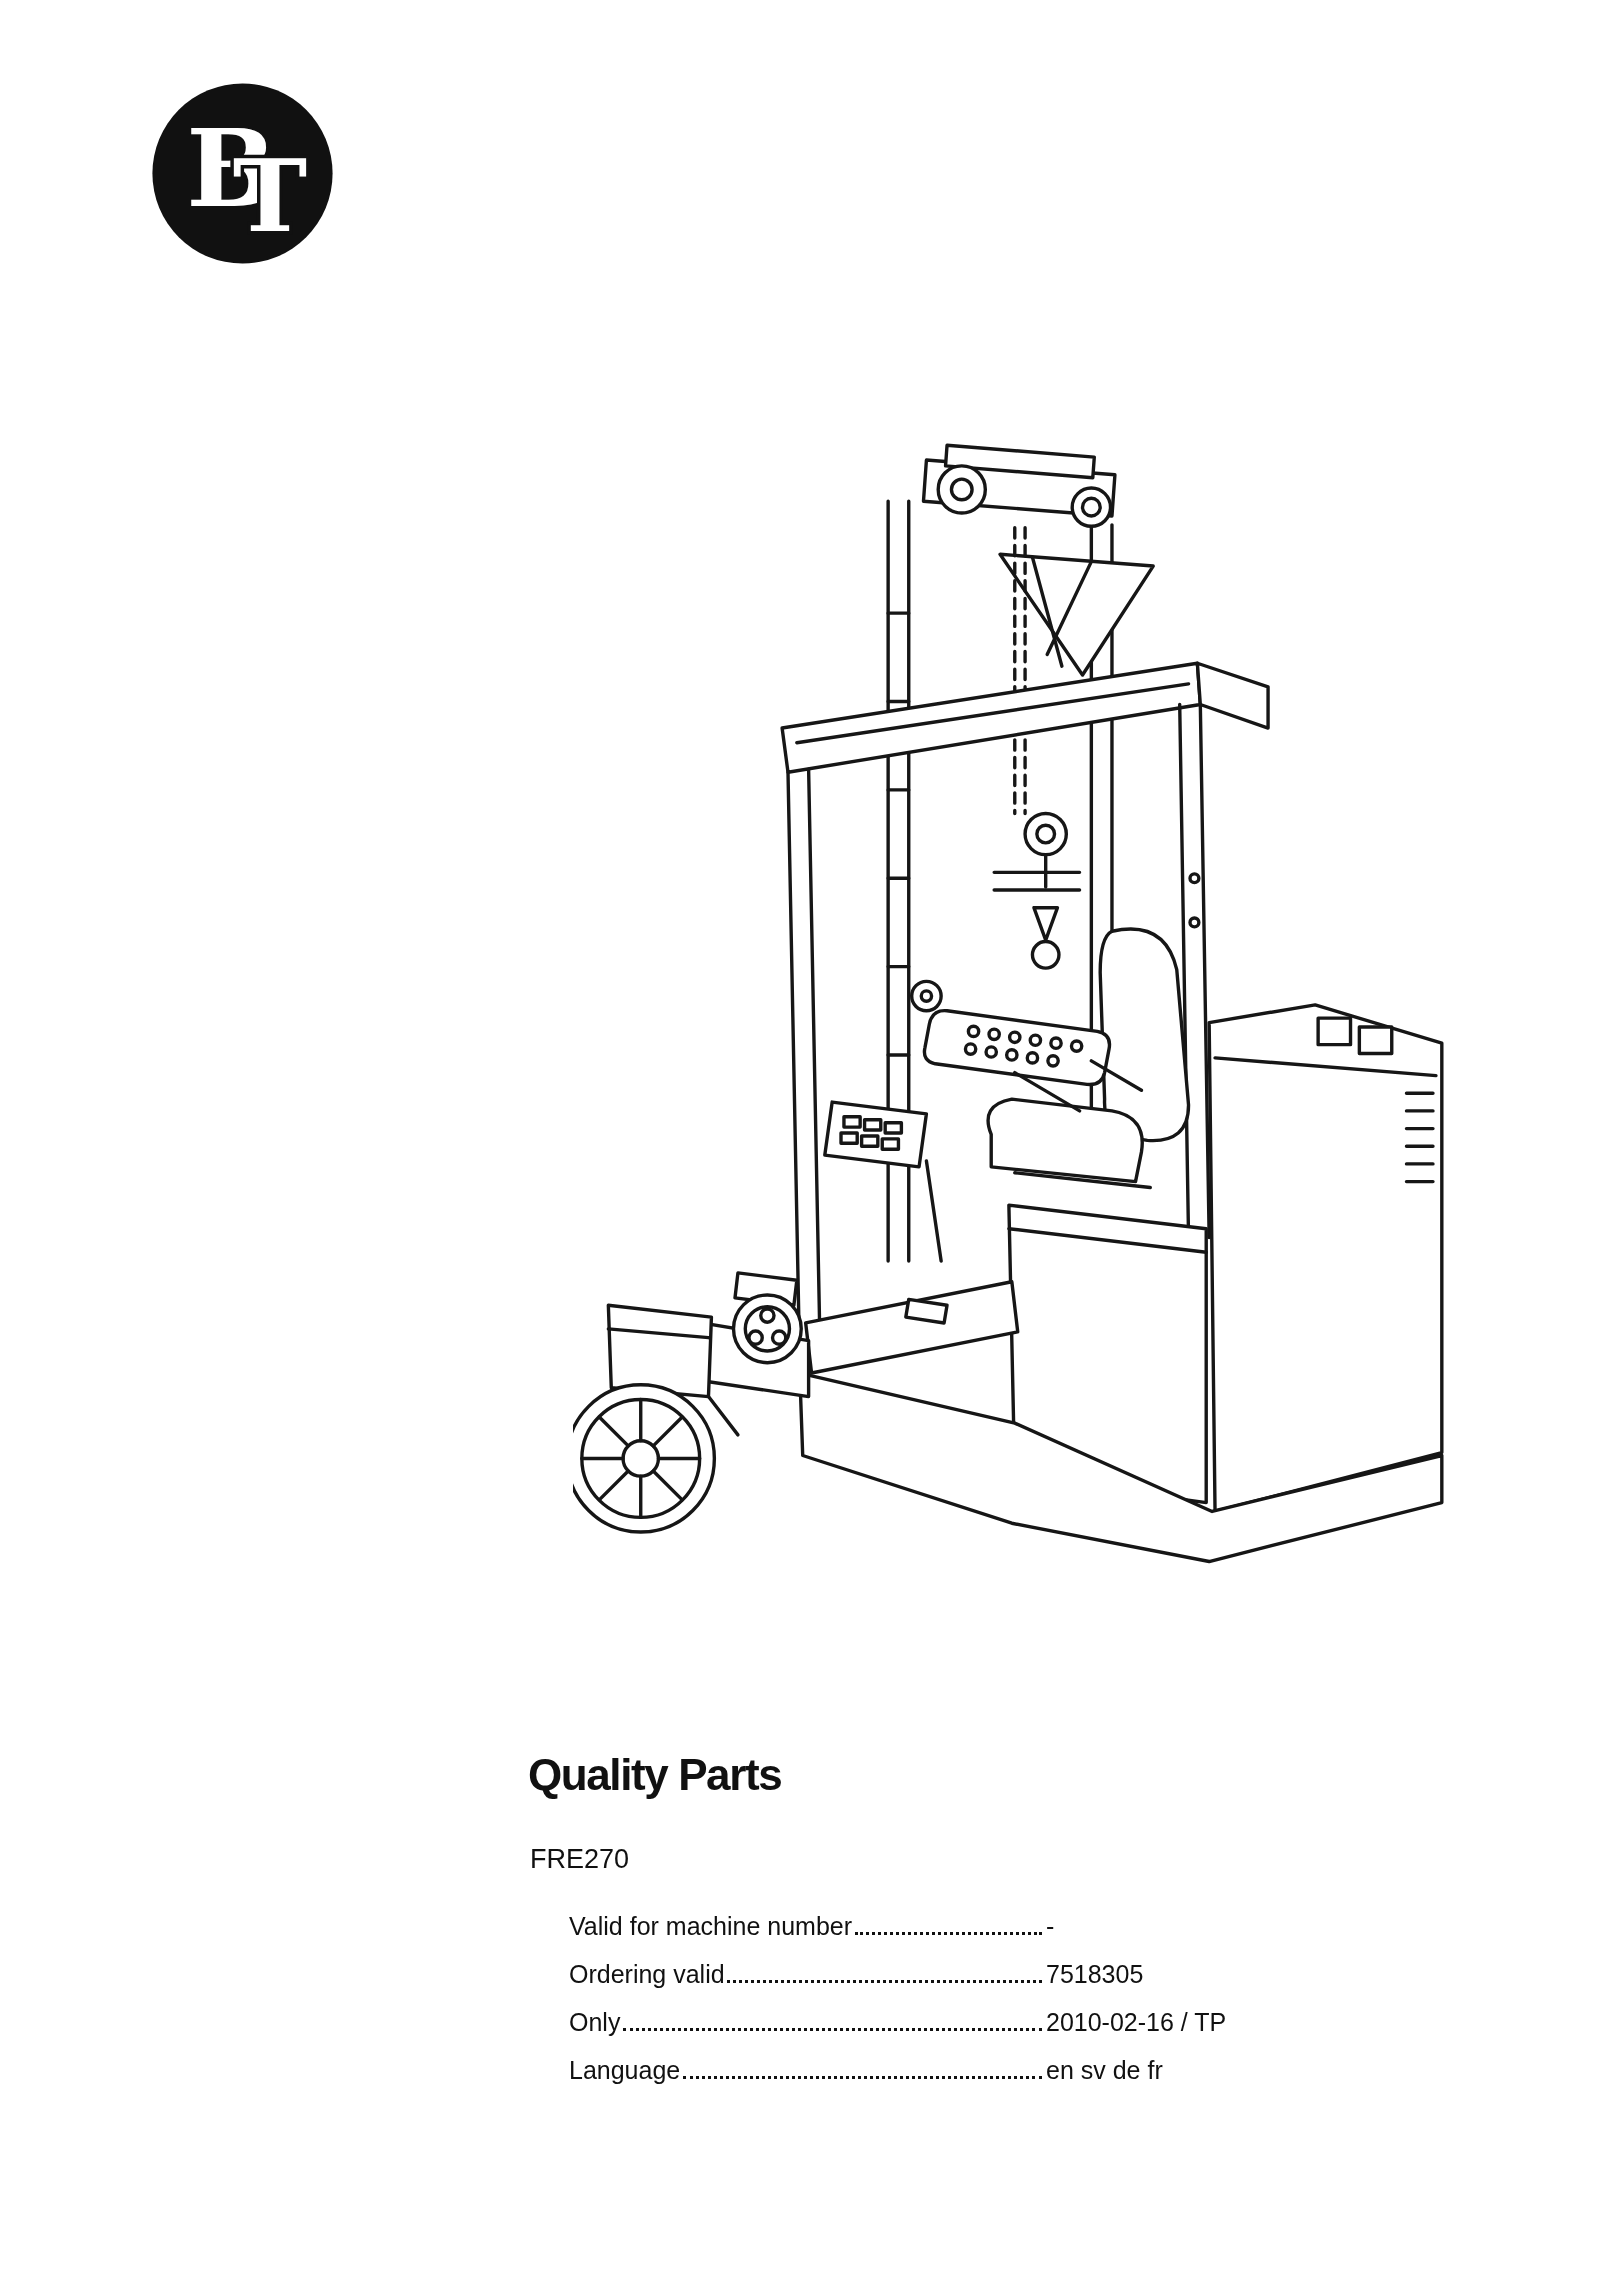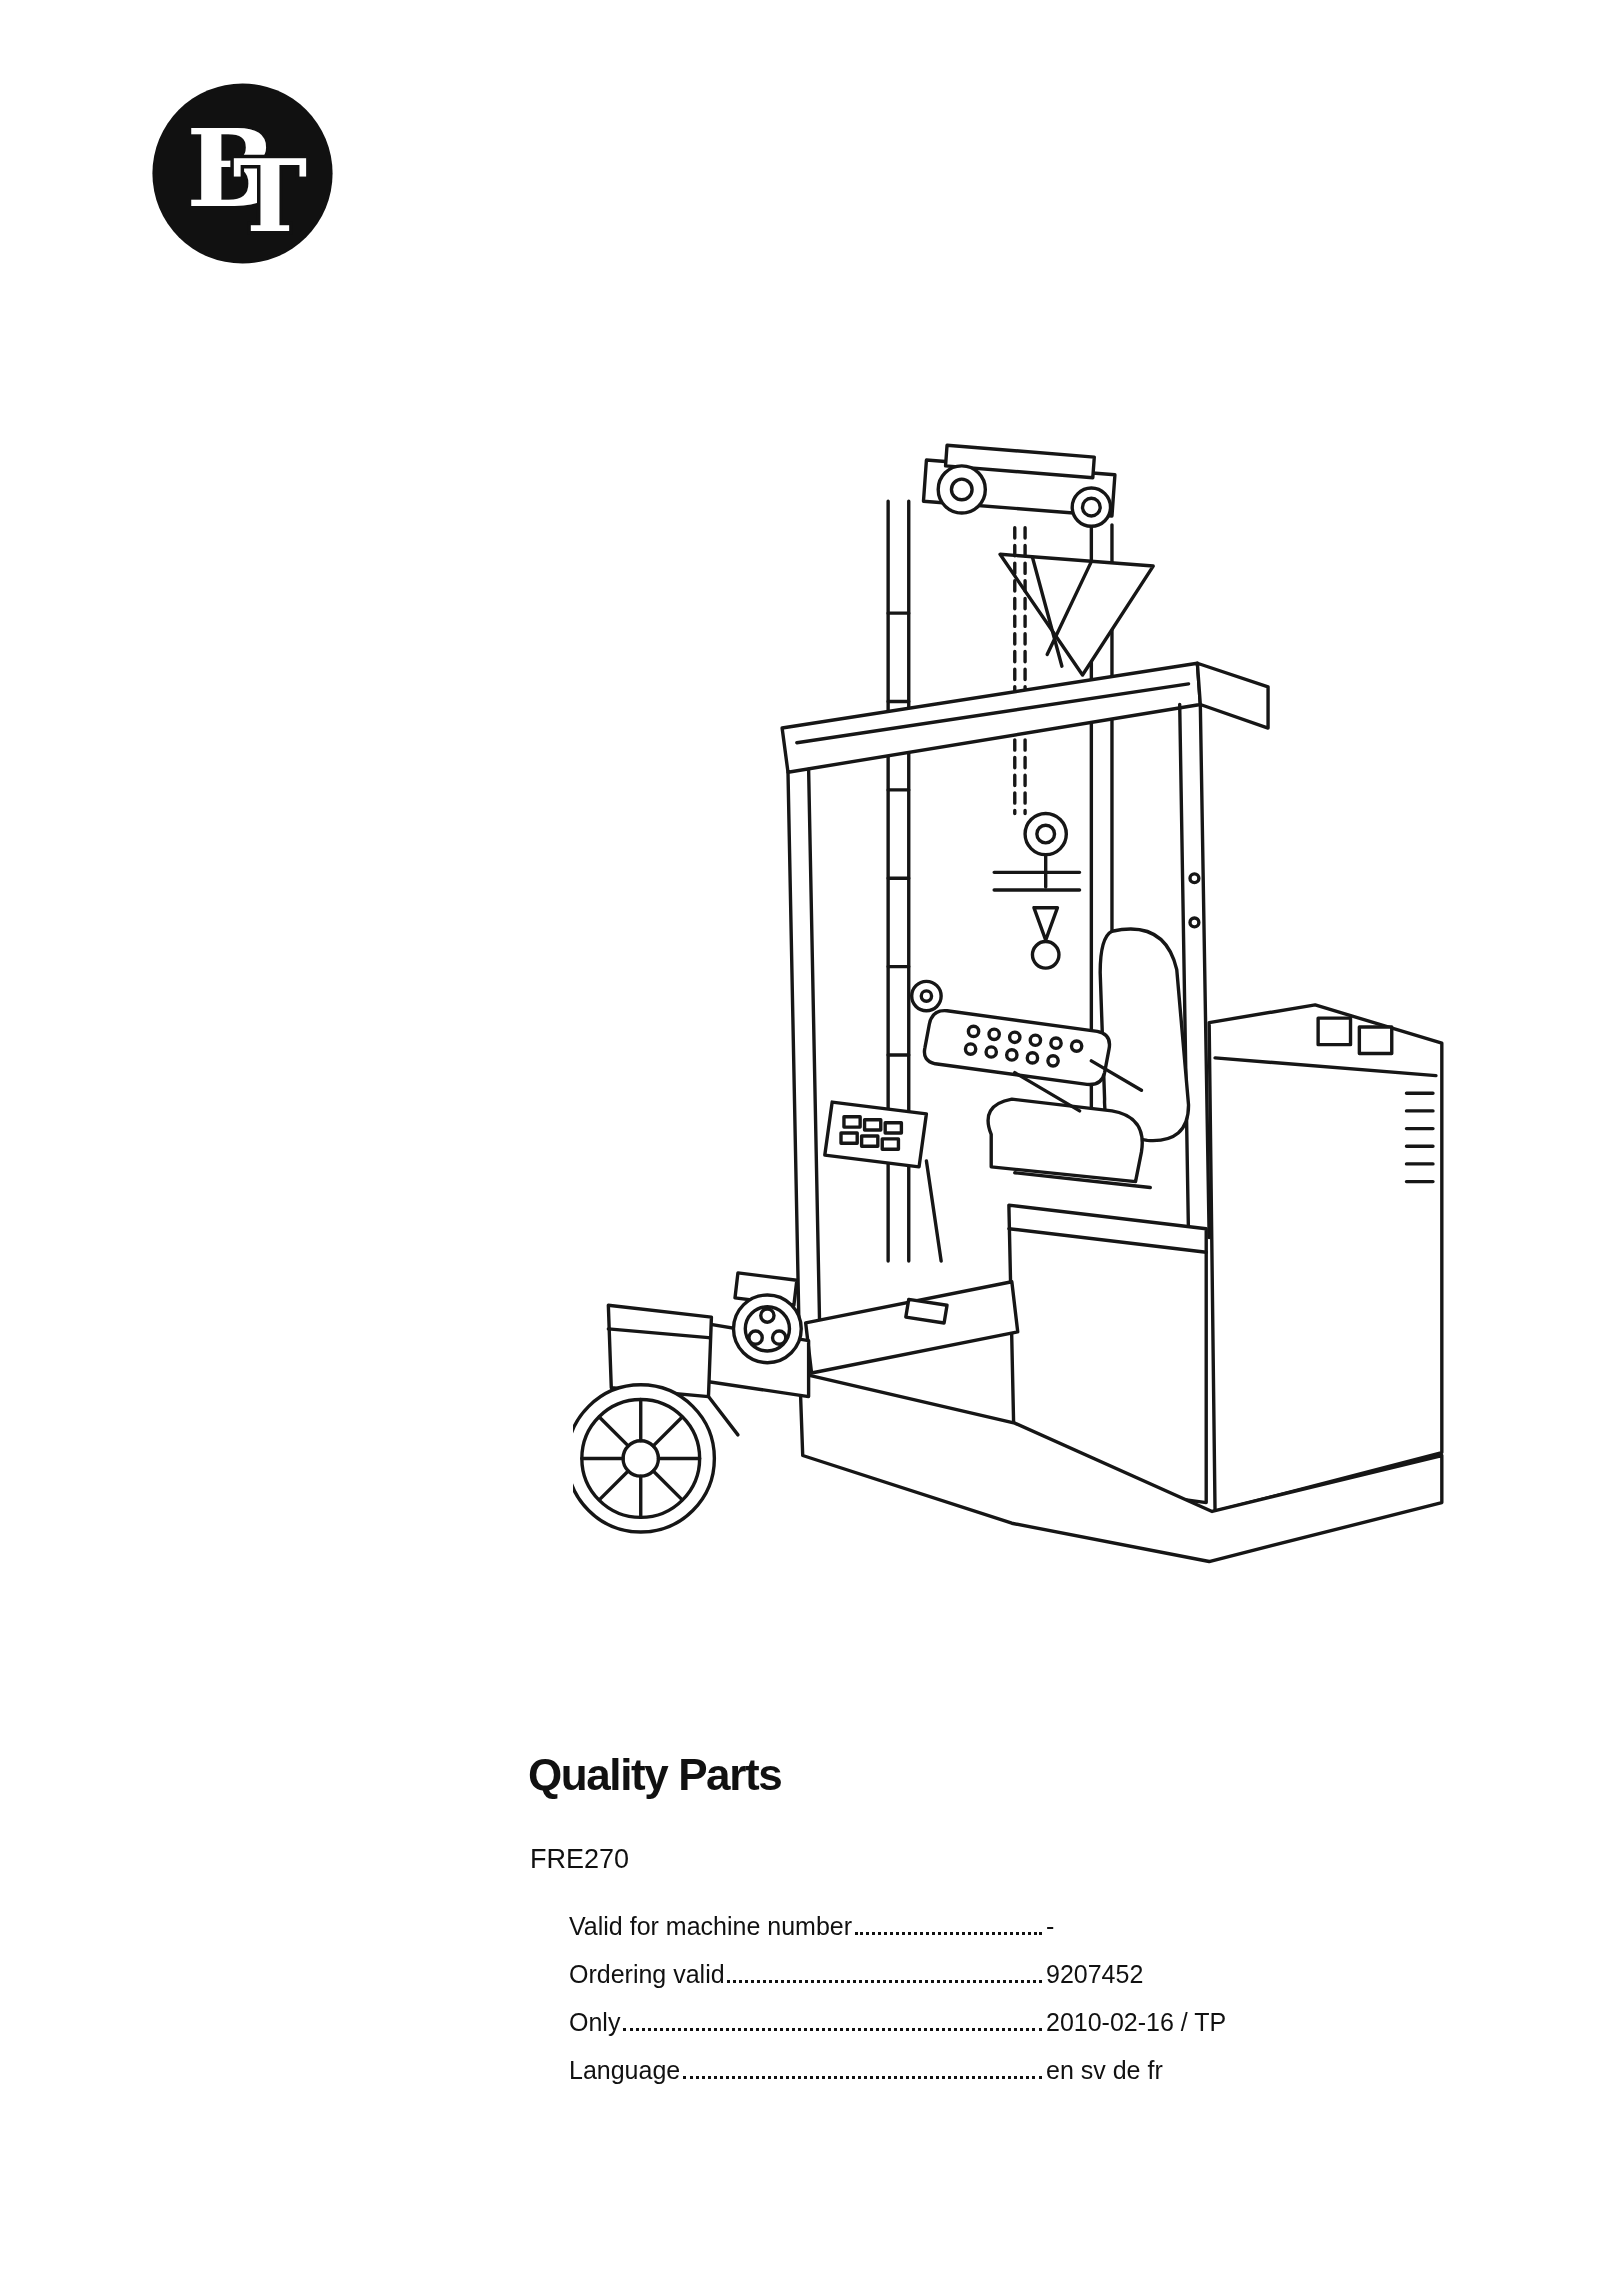--- a/index.html
+++ b/index.html
@@ -172,21 +172,21 @@
       </div>
       <span class="fvalue">-</span>
     </div>
 
 
     <div class="spec-row">
       <div class="label-wrap">
         <span class="flabel">Ordering valid</span>
         <span class="dots"></span>
       </div>
-      <span class="fvalue">9207452</span>
+      <span class="fvalue">7518305</span>
     </div>
 
     <div class="spec-row">
       <div class="label-wrap">
         <span class="flabel">Only</span>
         <span class="dots"></span>
       </div>
       <span class="fvalue">2010-02-16 / TP</span>
     </div>
 

